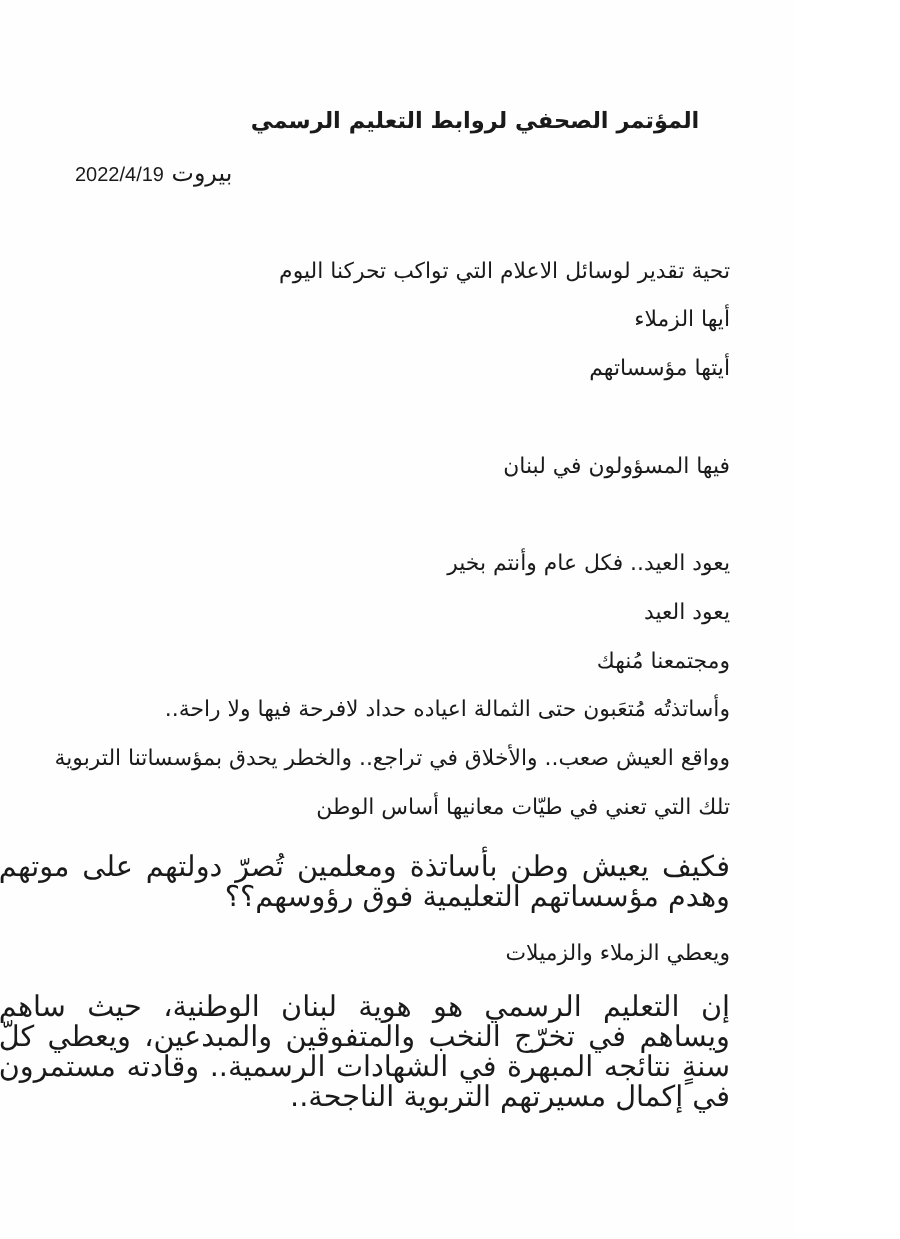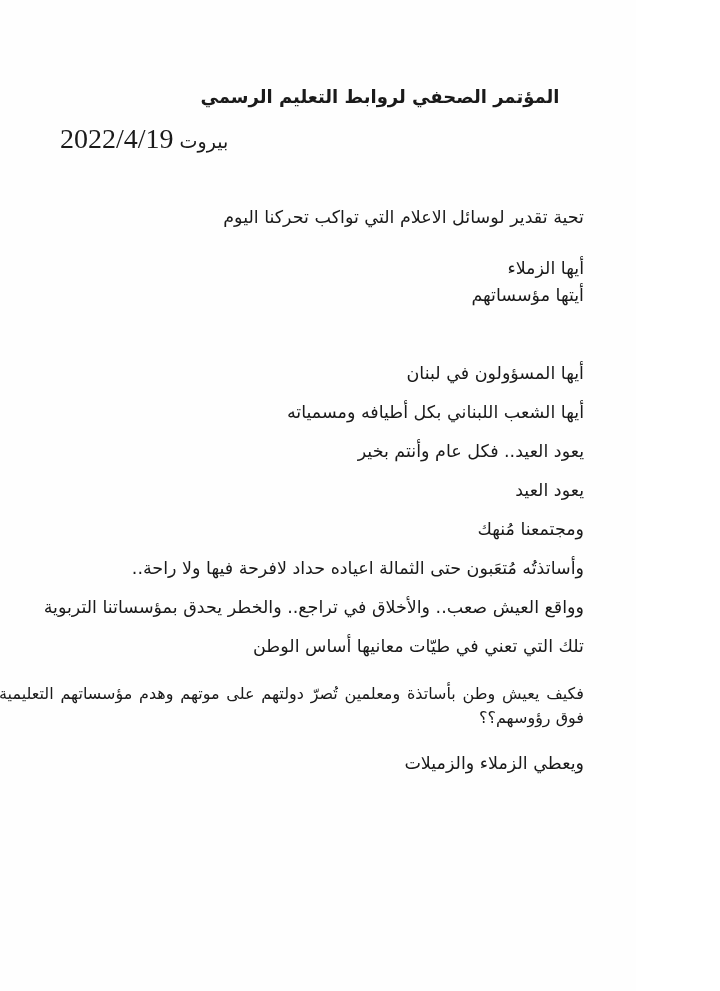--- a/index.html
+++ b/index.html
@@ -40,66 +40,66 @@
       top: 126px;
       left: 60px;
       direction: rtl;
       font-size: 19px;
       line-height: 26px;
       white-space: nowrap;
     }
     .place-date .date {
       direction: ltr;
       unicode-bidi: embed;
-      font-family: Liberation Serif, serif;
-      font-size: 28px;
+      font-family: Liberation Sans, sans-serif;
+      font-size: 16px;
     }
     .line {
       position: absolute;
       right: 52px;
       direction: rtl;
       text-align: center;
       font-size: 17.5px;
       line-height: 22px;
       white-space: nowrap;
     }
     .para {
       position: absolute;
       right: 52px;
       width: 585px;
       direction: rtl;
       text-align: justify;
       text-align-last: right;
-      font-size: 16px;
+      font-size: 23px;
       line-height: 24px;
     }
   </style>
 </head>
 <body>
 
 <div class="page">
 
   <div class="title">المؤتمر الصحفي لروابط التعليم الرسمي</div>
 
   <div class="place-date">
     <span>بيروت</span>
     <span class="date">2022/4/19</span>
   </div>
 
   <div class="line" style="top:206px">تحية تقدير لوسائل الاعلام التي تواكب تحركنا اليوم</div>
-  <div class="line" style="top:257px">أيها الزملاء</div>
+  <div class="line" style="top:245px">أيها الزملاء</div>
   <div class="line" style="top:284px">أيتها مؤسساتهم</div>
-  <div class="line" style="top:362px">أيها المسؤولون في لبنان</div>
-  <div class="line" style="top:401px">أيها الشعب اللبناني بكل أطيافه ومسمياته</div>
+  <div class="line" style="top:362px">فيها المسؤولون في لبنان</div>
   <div class="line" style="top:440px">يعود العيد..  فكل عام وأنتم بخير</div>
   <div class="line" style="top:479px">يعود العيد</div>
   <div class="line" style="top:518px">ومجتمعنا مُنهك</div>
   <div class="line" style="top:596px">وواقع العيش صعب.. والأخلاق في تراجع.. والخطر يحدق بمؤسساتنا التربوية</div>
   <div class="line" style="top:557px">وأساتذتُه مُتعَبون حتى الثمالة اعياده حداد لافرحة فيها ولا راحة..</div>
   <div class="line" style="top:635px">تلك التي تعني في طيّات معانيها أساس الوطن</div>
 
   <div class="para" style="top:682px">فكيف يعيش وطن بأساتذة ومعلمين تُصرّ دولتهم على موتهم وهدم مؤسساتهم التعليمية فوق رؤوسهم؟؟</div>
 
   <div class="line" style="top:752px">ويعطي الزملاء والزميلات</div>
 
+  <div class="para" style="top:794px">إن التعليم الرسمي هو هوية لبنان الوطنية، حيث ساهم ويساهم في تخرّج النخب والمتفوقين والمبدعين، ويعطي كلّ سنةٍ نتائجه المبهرة في الشهادات الرسمية.. وقادته مستمرون في إكمال مسيرتهم التربوية الناجحة..</div>
 
 
 </div>
 
 </body></html>

